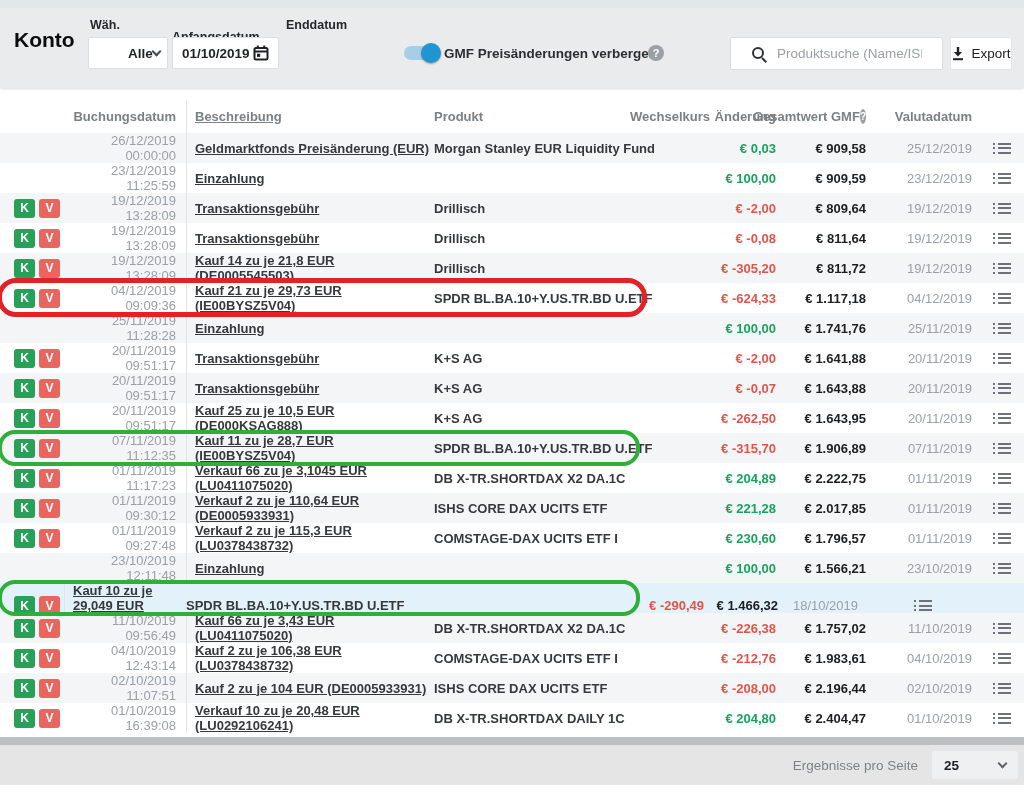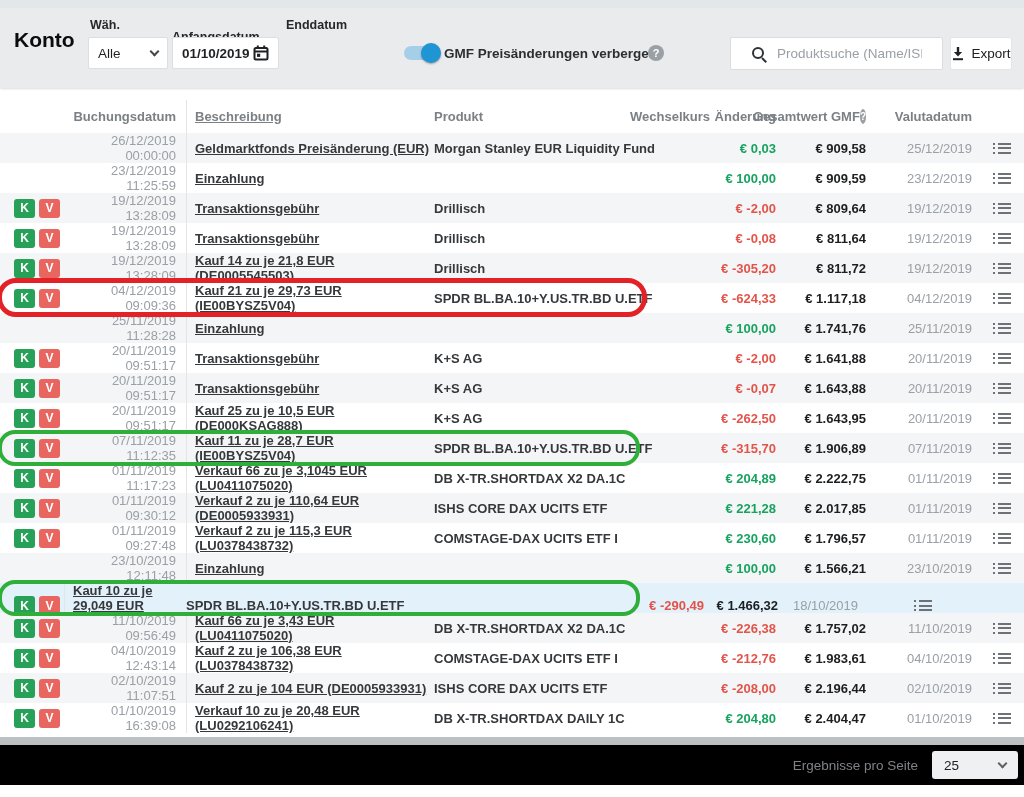--- a/index.html
+++ b/index.html
@@ -7,21 +7,21 @@
   .app { position:relative; width:1024px; height:797px; background:#fff; overflow:hidden; }
 
   
   .filterbar { position:relative; height:88px; background:#e9ebed; box-shadow:0 1px 2px rgba(0,0,0,.14); }
   .topstrip { position:absolute; top:0; left:0; right:0; height:8px; background:#e2e7ea; }
   .page-title { position:absolute; left:14px; top:28px; font-size:21px; font-weight:bold; color:#0b0c0d; }
   .f-label { position:absolute; font-size:12.5px; font-weight:bold; color:#26292b; }
   .inputbox { position:absolute; top:37px; height:32px; background:#fff; border:1px solid #dcdfe1; border-radius:2px;
               display:flex; align-items:center; justify-content:space-between; padding:0 9px; cursor:pointer; }
   .inputbox .val { font-size:13.5px; font-weight:bold; color:#1f2123; }
-  .inputbox .val.plain { font-weight:normal; }
+  .inputbox .val.plain { font-weight:bold;margin-left:30px; }
   .chev { width:7px; height:7px; border-right:2px solid #43474b; border-bottom:2px solid #43474b;
           transform:rotate(45deg); margin-top:-3px; flex:0 0 auto; }
   .cal-icon { flex:0 0 auto; display:block; }
 
   .toggle { position:absolute; left:404px; top:46px; width:34px; height:14px; border-radius:7px; background:#a5cfe9; cursor:pointer; }
   .toggle .knob { position:absolute; right:-3px; top:-3px; width:20px; height:20px; border-radius:50%;
                   background:#2095d3; box-shadow:0 1px 2px rgba(0,0,0,.35); }
   .toggle-label { position:absolute; left:444px; top:46px; font-size:13.5px; font-weight:bold; color:#2c2f31; }
   .help { display:inline-flex; width:16px; height:16px; border-radius:50%; background:#9aa0a6; color:#fff;
           font-size:11px; font-weight:bold; align-items:center; justify-content:center; }
@@ -78,24 +78,24 @@
   .rowmenu i { display:block; width:13px; height:2px; background:#6e7175; margin:2.5px 0 2.5px 5px; position:relative; }
   .rowmenu i::before { content:''; position:absolute; left:-5px; top:0; width:2px; height:2px; background:#6e7175; }
 
   .annot { position:absolute; display:none; pointer-events:none; z-index:6; }
   .annot.red { display:block; left:-3px; top:-5px; width:650px; height:39px; border:5px solid #e32227; border-radius:19px; }
   .annot.green { display:block; left:-2px; top:-3px; width:642px; height:36px; border:4px solid #2fae39; border-radius:17px; }
 
   .hscroll { margin-top:4px; height:8px; width:100%; background:#bdc0c3; cursor:pointer; }
 
   
-  .footer { height:40px; background:#000000; display:flex; align-items:center; justify-content:flex-end; gap:14px; padding-right:6px; }
+  .footer { height:40px; background:#e5e5e5; display:flex; align-items:center; justify-content:flex-end; gap:14px; padding-right:6px; }
   .pp-label { font-size:13.5px; color:#7e8387; }
   .pp-select { width:86px; height:28px; background:#eef0f2; border-radius:3px; display:flex; align-items:center;
-               justify-content:space-between; padding:10px 12px; cursor:pointer; }
+               justify-content:space-between; padding:10px 12px; cursor:pointer;font-weight:bold; }
   .pp-select .val { font-size:13.5px; color:#202124; }
   .pp-select .chev { border-color:#5f6368; }
 </style>
 </head>
 <body>
 
 <div class="app">
 
   <div class="filterbar">
     <div class="topstrip"></div>

